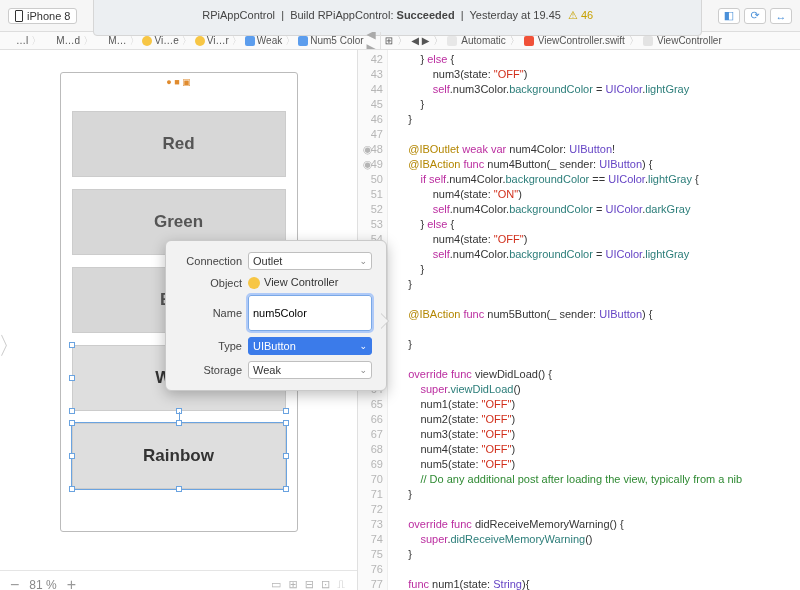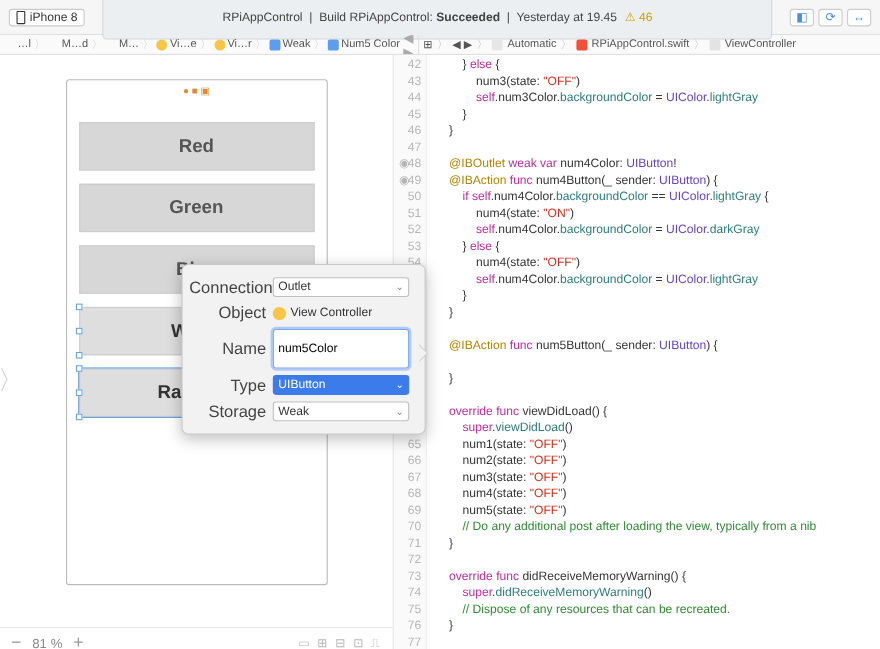--- a/index.html
+++ b/index.html
@@ -28,40 +28,40 @@
 .jr-ico.cls { background:#e3e3e3; }
 
 .main { display:flex; height:calc(100% - 42px); }
 .left-pane { width:358px; border-right:1px solid #e0e0e0; position:relative; background:#fff; display:flex; flex-direction:column; }
 .arrow-collapse { position:absolute; left:-2px; top:280px; color:#ccc; font-size:24px; pointer-events:none; }
 .ib-canvas { flex:1; display:flex; align-items:flex-start; justify-content:center; padding:22px 0 4px; }
 .phone-frame { width:238px; height:460px; border:1px solid #bbb; border-radius:3px; background:#fff; padding:4px; position:relative; }
 .phone-top-icons { text-align:center; font-size:9px; color:#e08b2e; margin-bottom:8px;}
 .phone-inner { padding:4px 4px; }
 .app-title { background:#19e379; border:1px solid #ccc; text-align:center; font-weight:800; font-size:20px; padding:14px 4px; margin:6px 3px;}
-.ui-btn { background:#d7d7d7; border:1px solid #ccc; text-align:center; font-weight:800; font-size:17px; padding:11px 4px; margin:12px 3px;}
+.ui-btn { background:#d7d7d7; border:1px solid #ccc; text-align:center; font-weight:800; font-size:17px; padding:22px 4px; margin:12px 3px;}
 .ui-btn.selected { position:relative; background:#dedede; }
 .sel-color { color:#555;}
 .handle { width:6px; height:6px; background:#fff; border:1px solid #6aa3e0; position:absolute; }
 .ui-btn.selected .handle.tl{top:-4px;left:-4px;} .ui-btn.selected .handle.tr{top:-4px;right:-4px;}
 .ui-btn.selected .handle.bl{bottom:-4px;left:-4px;} .ui-btn.selected .handle.br{bottom:-4px;right:-4px;}
 .ui-btn.selected .handle.tc{top:-4px;left:calc(50% - 3px);} .ui-btn.selected .handle.bc{bottom:-4px;left:calc(50% - 3px);}
 .ui-btn.selected .handle.lc{top:calc(50% - 3px);left:-4px;} .ui-btn.selected .handle.rc{top:calc(50% - 3px);right:-4px;}
 .rainbow.selected { outline:1px solid #6aa3e0; }
 .rainbow.selected .blue-line { position:absolute; left:50%; top:-12px; width:0; height:12px; border-left:1px solid #6aa3e0;}
 .zoom-bar { height:28px; border-top:1px solid #e5e5e5; display:flex; align-items:center; padding:0 10px; gap:10px; color:#888; font-size:12px;}
 .zoom-bar .sp { flex:1; }
 .mini-ico { color:#b6b6b6; font-size:11px; letter-spacing:2px;}
 .plus, .minus { font-size:16px; cursor:pointer; color:#999; }
 
 .popover { position:absolute; left:165px; top:190px; width:222px; background:#f2f2f2; border:1px solid #c9c9c9; border-radius:6px; box-shadow:0 4px 14px rgba(0,0,0,.25); padding:8px 8px 8px 0; z-index:20;}
 .popover::after { content:""; position:absolute; right:-10px; top:72px; border:8px solid transparent; border-left-color:#f2f2f2;}
 .popover::before { content:""; position:absolute; right:-11px; top:72px; border:8px solid transparent; border-left-color:#c9c9c9;}
 .pop-row { display:flex; align-items:center; gap:6px; padding:3px 6px; }
-.pop-lbl { width:70px; text-align:right; font-size:15px; color:#444; }
+.pop-lbl { width:70px; text-align:right; font-size:11px; color:#444; }
 .pop-field { flex:1; }
 .pop-field .combo { width:100%; height:18px; background:#fff; border:1px solid #bfbfbf; border-radius:3px; font-size:11px; padding:0 4px; display:flex; align-items:center; justify-content:space-between;}
 .combo .chev { color:#888; font-size:9px; }
 .combo.blue { background:#3b7bea; color:#fff; border-color:#3b7bea;}
 .combo.blue .chev{ color:#fff;}
 .pop-field input.text { width:100%; height:36px; border:1px solid #7aa8e6; border-radius:3px; font-size:11px; padding:0 4px; outline:2px solid rgba(93,154,255,.45);}
 .yelcircle{ width:12px; height:12px; border-radius:50%; background:#f7c645; display:inline-block; margin-right:4px; vertical-align:middle;}
 .pop-btns { display:flex; gap:6px; justify-content:flex-end; padding:6px 6px 2px 78px;}
 .pop-btns button { font-size:11px; padding:2px 14px; border:1px solid #bcbcbc; border-radius:4px; background:linear-gradient(#fff,#eee); }
 
@@ -133,21 +133,21 @@
     </div>
   <div class="bcrumb-right">
     <span>⊞</span>
       <span class="jr-sep">〉</span>
     <span>◀ ▶</span>
       <span class="jr-sep">〉</span>
     <span class="jr-ico"></span>
       <span>Automatic</span>
       <span class="jr-sep">〉</span>
     <span class="jr-ico swift"></span>
-      <span>RPiAppControl.swift</span>
+      <span>ViewController.swift</span>
       <span class="jr-sep">〉</span>
     <span class="jr-ico cls"></span>
       <span>ViewController</span>
   </div>
 </div>
 
 <div class="main">
 
   <div class="left-pane">
     <div class="arrow-collapse">〉</div>
@@ -291,21 +291,20 @@
         num1(state: <span class="str">"OFF"</span>)
         num2(state: <span class="str">"OFF"</span>)
         num3(state: <span class="str">"OFF"</span>)
         num4(state: <span class="str">"OFF"</span>)
         num5(state: <span class="str">"OFF"</span>)
         <span class="cmt">// Do any additional post after loading the view, typically from a nib</span>
     }
 
     <span class="kw">override</span> <span class="kw">func</span> didReceiveMemoryWarning() {
         <span class="kw">super</span>.<span class="call">didReceiveMemoryWarning</span>()
-        <span class="cmt">// Dispose of any resources that can be recreated.</span>
     }
 
     <span class="kw">func</span> num1(state: <span class="type">String</span>){
          ref = .().()
          post : [: ] = [: state]
         ref.().(post)
     }
 
      num2(state: ){
          ref = .().()

